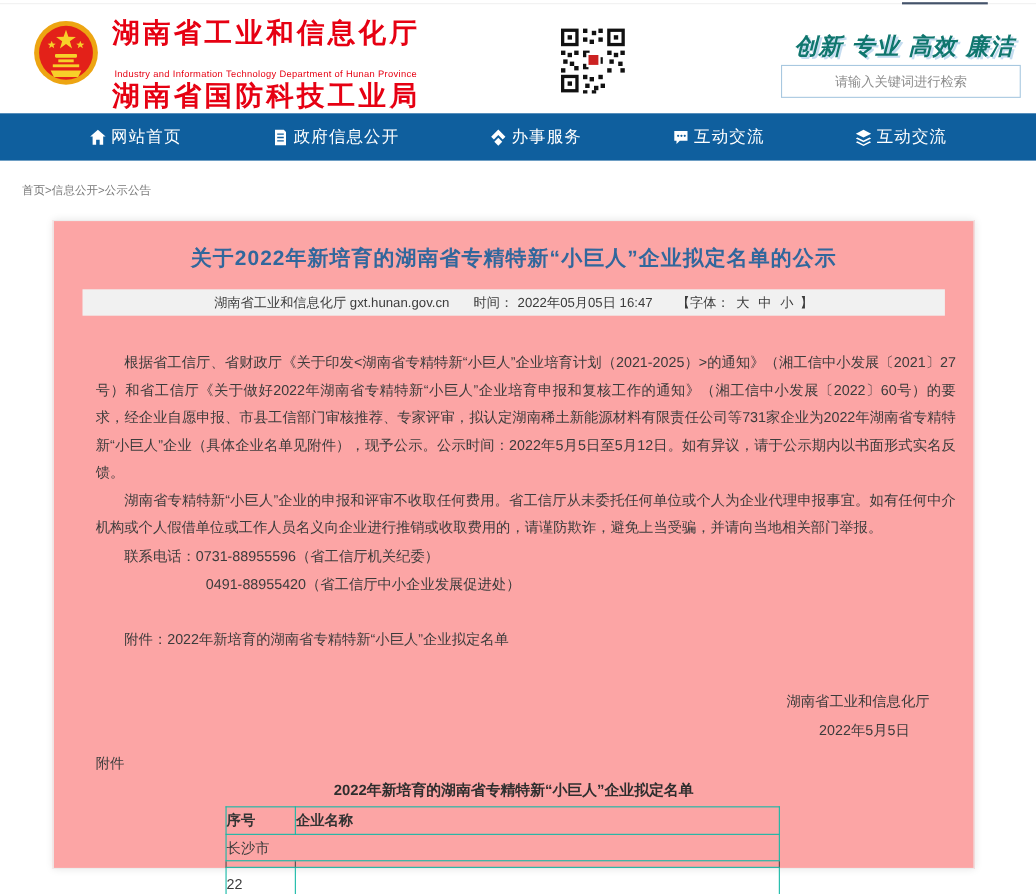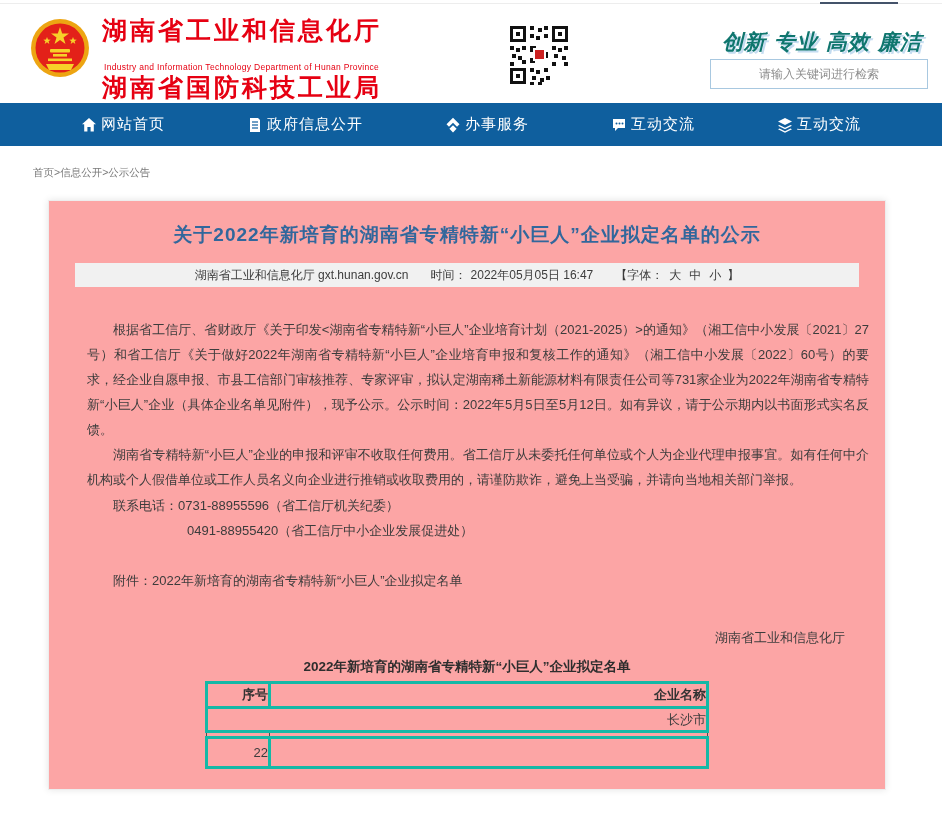--- a/index.html
+++ b/index.html
@@ -38,21 +38,21 @@
   
   .nav {
     position:absolute; top:103px; left:0; width:942px; height:43px; background:#0f5f9e;
     display:flex; align-items:center; justify-content:space-around; padding:0 40px;
   }
   .nav-item { display:flex; align-items:center; gap:4px; color:#fff; cursor:pointer; }
   .nav-item svg { width:16px; height:16px; }
   .nav-label { font-size:15px; color:#fff; letter-spacing:1px; }
 
   
-  .breadcrumb { position:absolute; top:166px; left:33px; font-size:10.5px; color:#7a7a7a; }
+  .breadcrumb { position:absolute; top:166px; left:20px; font-size:10.5px; color:#7a7a7a; }
 
   
   .panel {
     position:absolute; left:48px; top:200px; width:838px; height:590px; background:#fca5a5;
     border:1px solid #ededed; box-shadow:0 0 7px rgba(0,0,0,.10);
   }
   .article-title {
     margin-top:21px; text-align:center; font-size:19px; font-weight:bold; color:#31679c; letter-spacing:1px;
   }
   .meta-bar {
@@ -73,21 +73,21 @@
   .signature .sig-date { padding-right:18px; }
 
   .attach-label { margin:8px 0 0 38px; font-size:13px; color:#3c3c3c; }
 
   .table-title { margin-top:7px; text-align:center; font-size:13.5px; font-weight:bold; color:#2e2e2e; }
 
   table.list {
     margin:5px 0 0 156px; border-collapse:collapse; width:504px; table-layout:fixed;
     font-size:13px; color:#3c3c3c;
   }
-  table.list td { border:3px solid #14b8a6; text-align:right; padding:0; }
+  table.list td { border:1px solid #14b8a6; text-align:left; padding:0; }
   td.col-no { width:63px; }
   tr.hdr td { height:25px; font-weight:bold; color:#333; }
   tr.group td { height:24px; }
   tr.spacer td { height:6px; border-left:1px solid #4d4d4d; border-right:1px solid #4d4d4d; }
   tr.data td { height:24px; }
   tr.data-hl td { height:30px; }
 </style>
 </head>
 <body>
 
@@ -248,22 +248,24 @@
   <div class="body-text">
     <p>根据省工信厅、省财政厅《关于印发&lt;湖南省专精特新“小巨人”企业培育计划（2021-2025）&gt;的通知》（湘工信中小发展〔2021〕27号）和省工信厅《关于做好2022年湖南省专精特新“小巨人”企业培育申报和复核工作的通知》（湘工信中小发展〔2022〕60号）的要求，经企业自愿申报、市县工信部门审核推荐、专家评审，拟认定湖南稀土新能源材料有限责任公司等731家企业为2022年湖南省专精特新“小巨人”企业（具体企业名单见附件），现予公示。公示时间：2022年5月5日至5月12日。如有异议，请于公示期内以书面形式实名反馈。</p>
     <p>湖南省专精特新“小巨人”企业的申报和评审不收取任何费用。省工信厅从未委托任何单位或个人为企业代理申报事宜。如有任何中介机构或个人假借单位或工作人员名义向企业进行推销或收取费用的，请谨防欺诈，避免上当受骗，并请向当地相关部门举报。</p>
     <div class="contact-line1">联系电话：0731-88955596（省工信厅机关纪委）</div>
     <div class="contact-line2">0491-88955420（省工信厅中小企业发展促进处）</div>
     <div class="attachment-line">附件：2022年新培育的湖南省专精特新“小巨人”企业拟定名单</div>
   </div>
 
   <div class="signature">
     <div>湖南省工业和信息化厅</div>
-  </div>
-
+    <div class="sig-date">2022年5月5日</div>
+  </div>
+
+  <div class="attach-label">附件</div>
 
   <div class="table-title">2022年新培育的湖南省专精特新“小巨人”企业拟定名单</div>
 
   <table class="list">
     <tbody>
         <tr class="hdr">
       <td class="col-no">序号</td>
       <td>企业名称</td>
     </tr>
     <tr class="group">

